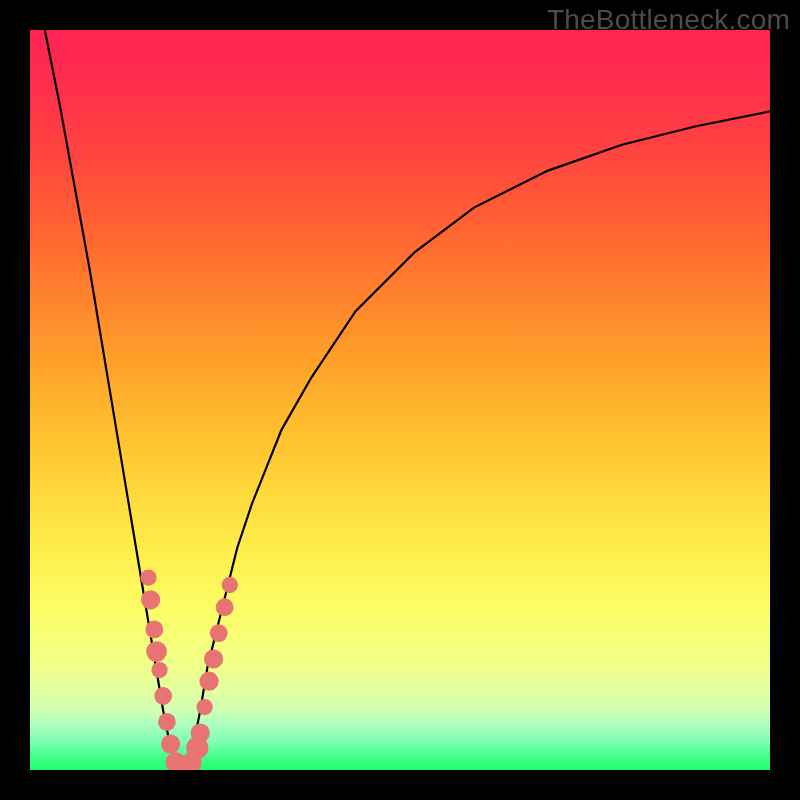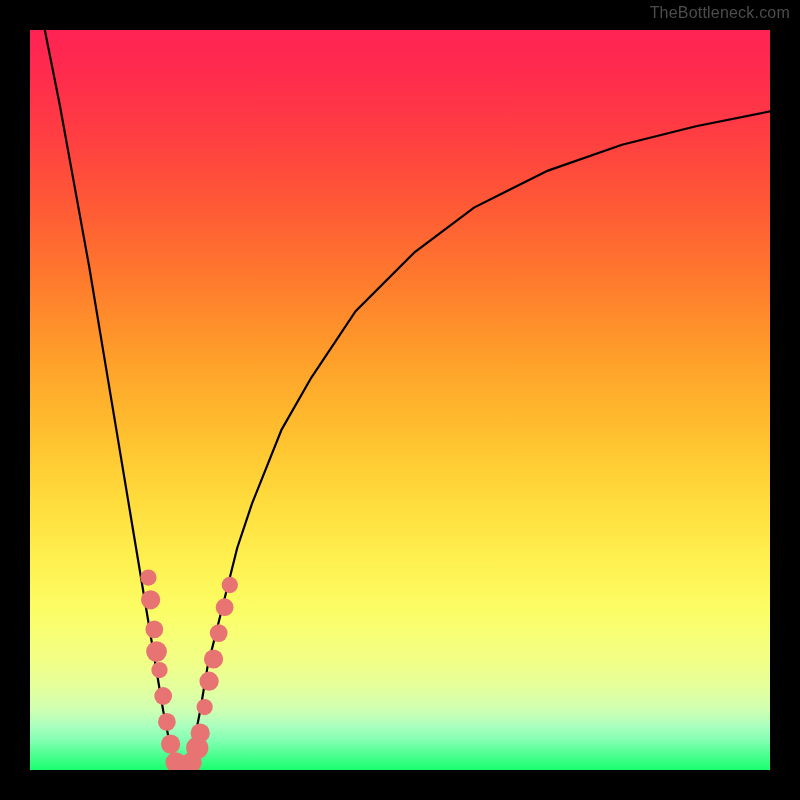--- a/index.html
+++ b/index.html
@@ -43,21 +43,21 @@
       #ABFFBF 94%,
       #82FFB2 96%,
       #4CFF90 98%,
       #1BFF6F 100%);
   }
   .watermark {
     position: absolute;
     top: 4px;
     right: 10px;
     color: #4c4c4c;
-    font-size: 16px;
+    font-size: 28px;
     letter-spacing: 0.2px;
     user-select: none;
   }
   svg.curve {
     position: absolute;
     left: 0;
     top: 0;
     width: 740px;
     height: 740px;
   }

